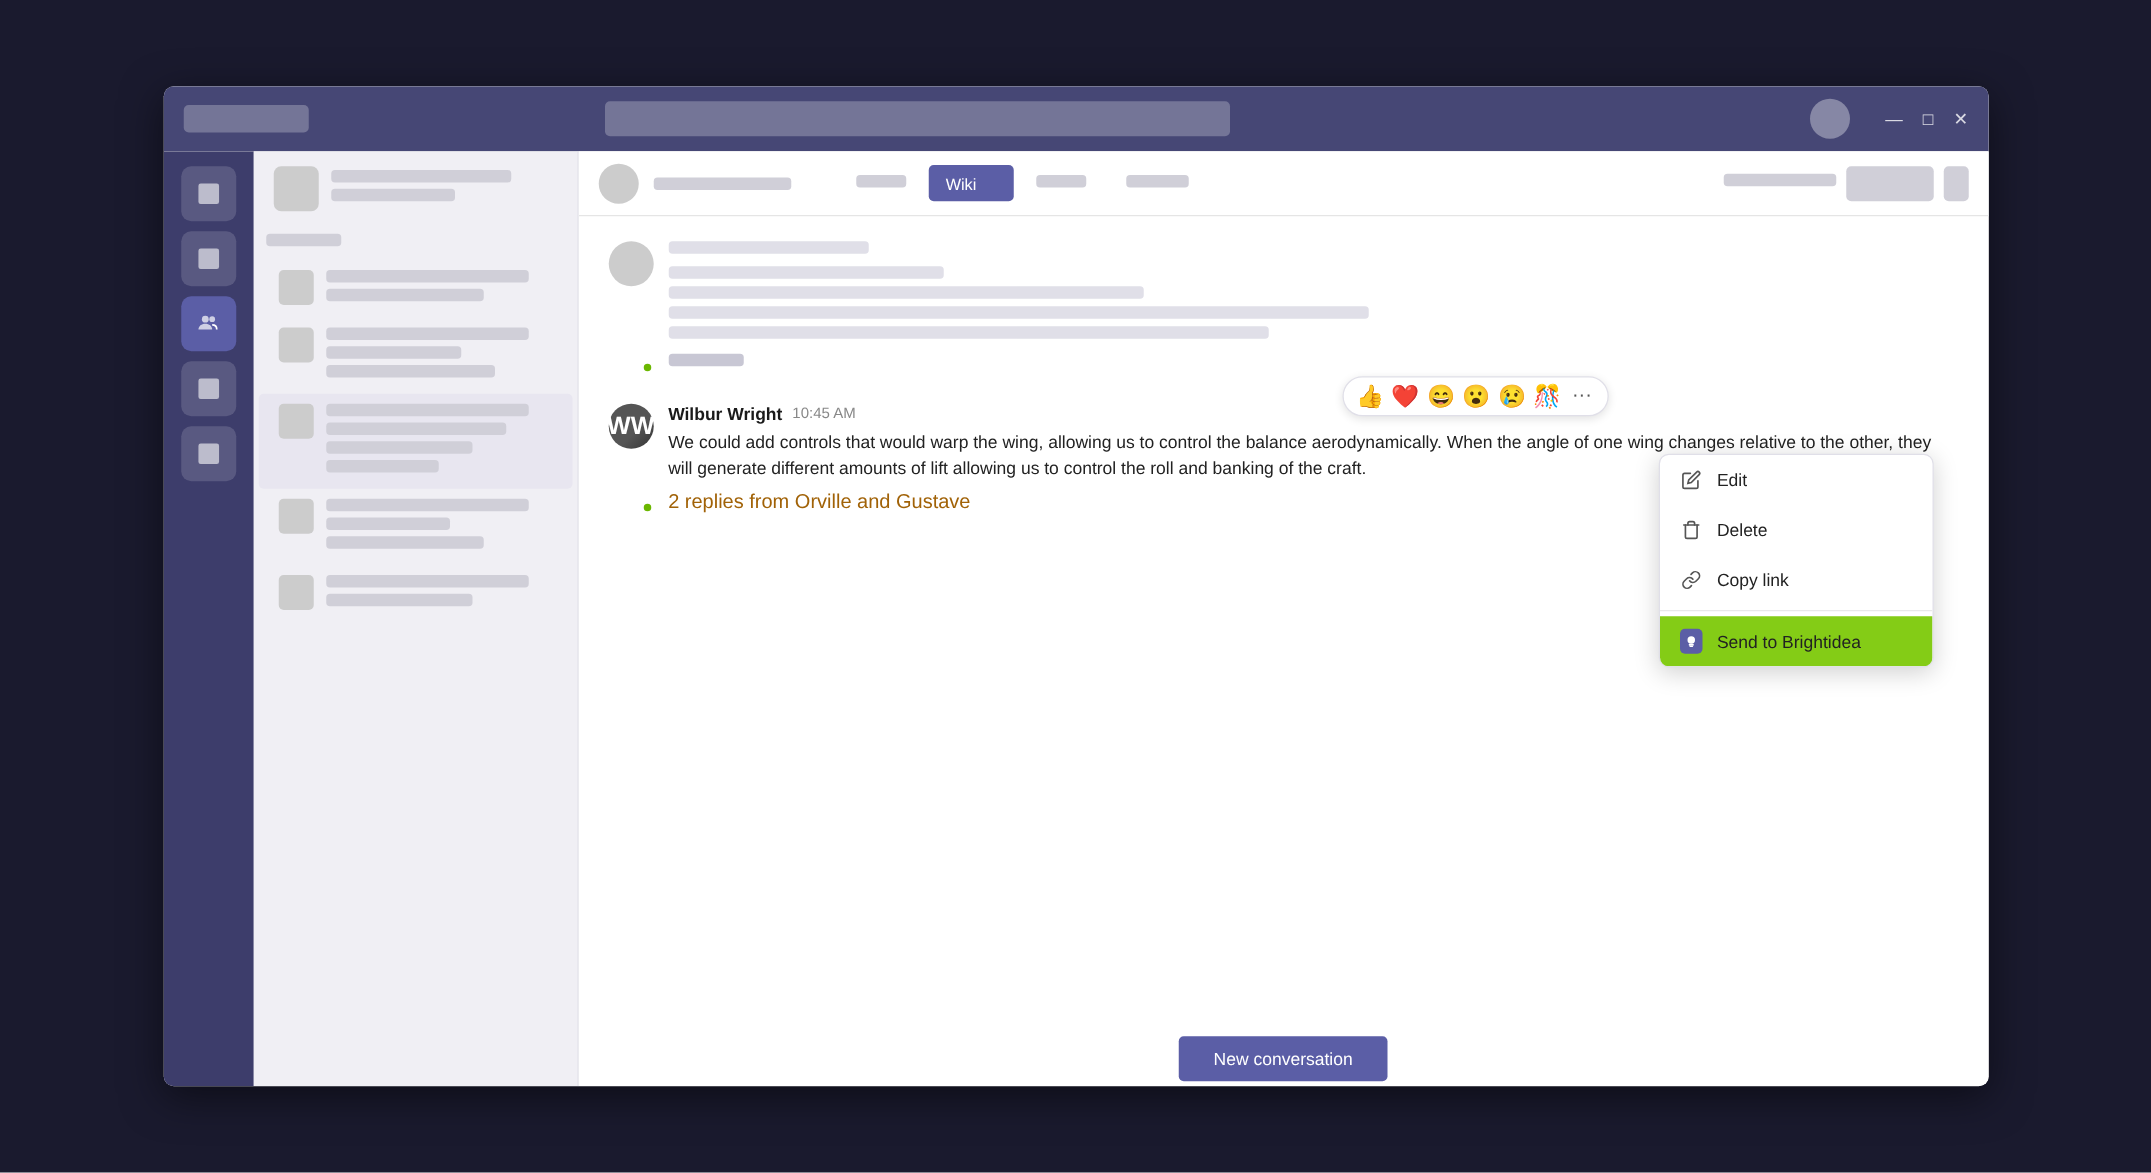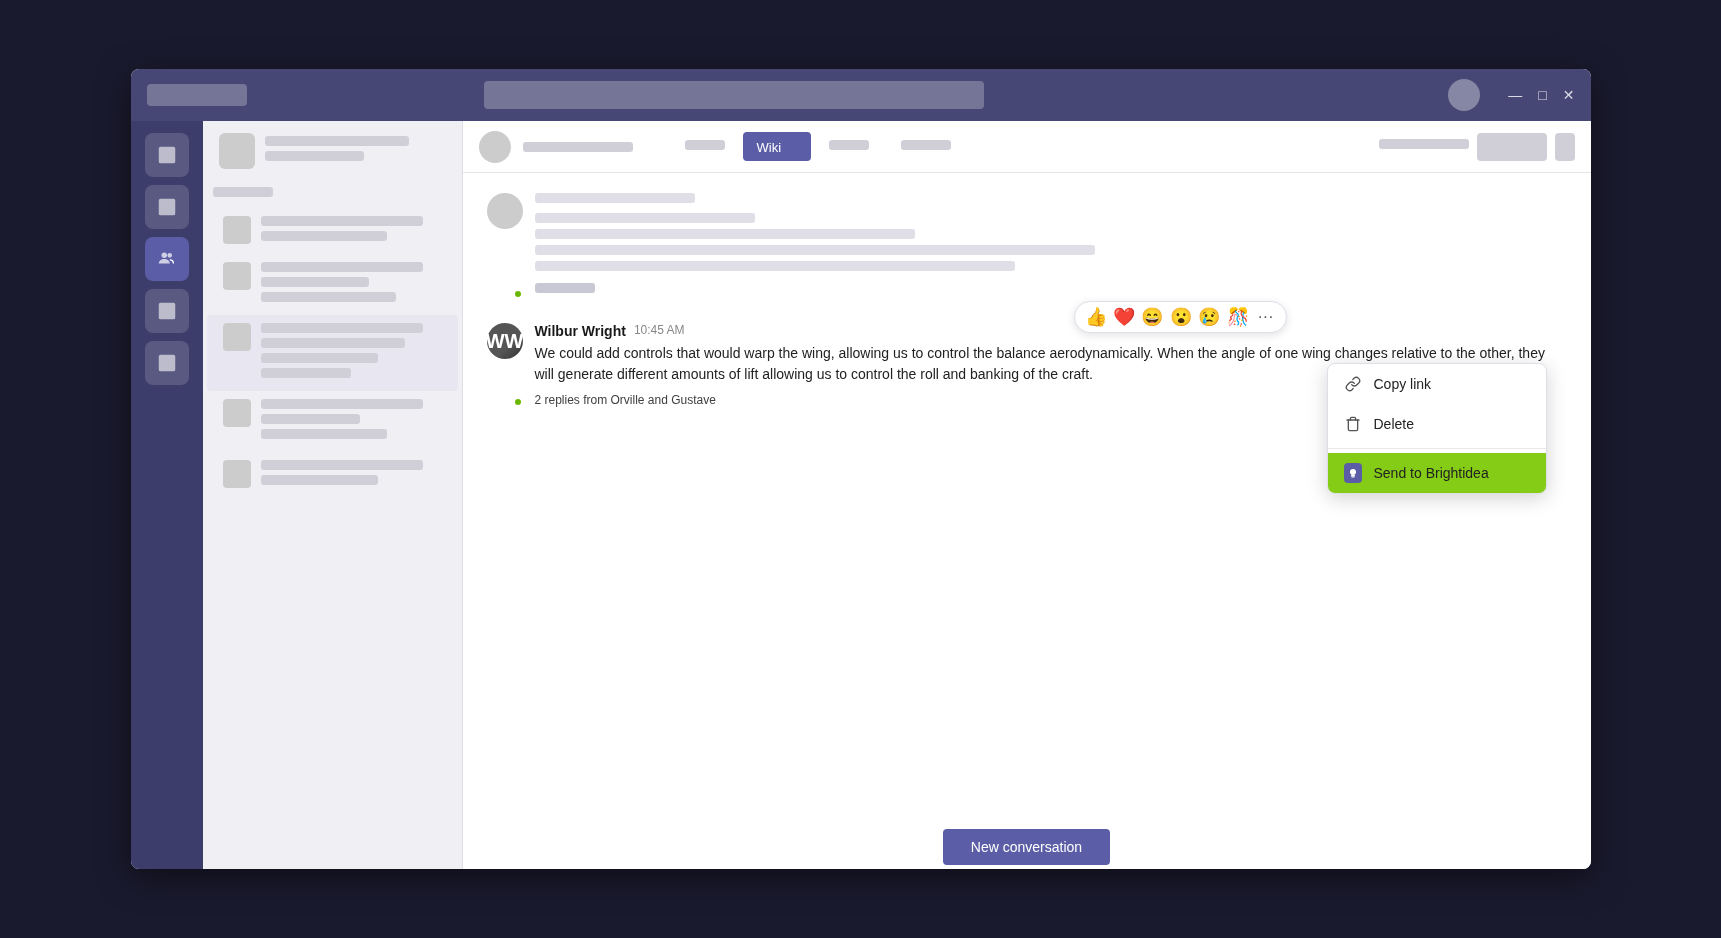--- a/index.html
+++ b/index.html
@@ -270,22 +270,22 @@
     .msg-time {
       font-size: 12px;
       color: #888;
     }
     .msg-text {
       font-size: 14px;
       line-height: 1.5;
       color: #222;
     }
     .msg-replies {
-      font-size: 12px;
-      color: #404040;
+      font-size: 16px;
+      color: #a16207;
       margin-top: 8px;
       cursor: pointer;
     }
 
     
     .placeholder-msg {
       display: flex;
       gap: 12px;
       margin-bottom: 24px;
     }
@@ -572,40 +572,49 @@
           <div class="msg-content">
             <div class="msg-header">
               <span class="msg-author">Wilbur Wright</span>
               <span class="msg-time">10:45 AM</span>
             </div>
             <div class="msg-text">We could add controls that would warp the wing, allowing us to control the balance aerodynamically. When the angle of one wing changes relative to the other, they will generate different amounts of lift allowing us to control the roll and banking of the craft.</div>
             <div class="msg-replies">2 replies from Orville and Gustave</div>
           </div>
 
           <div class="context-menu">
-
+            <div class="menu-item">
+              <span class="menu-icon">
+                <svg width="16" height="16" viewBox="0 0 24 24" fill="none" stroke="#555" stroke-width="2" stroke-linecap="round">
+                  <path d="M11 4H4a2 2 0 0 0-2 2v14a2 2 0 0 0 2 2h14a2 2 0 0 0 2-2v-7"></path>
+                  <path d="M18.5 2.5a2.121 2.121 0 0 1 3 3L12 15l-4 1 1-4 9.5-9.5z"></path>
+                </svg>
+              </span>
+              <span>Edit</span>
+            </div>
+
+
+            <div class="menu-item">
+              <span class="menu-icon">
+                <svg width="16" height="16" viewBox="0 0 24 24" fill="none" stroke="#555" stroke-width="2" stroke-linecap="round">
+                  <polyline points="3 6 5 6 21 6"></polyline>
+                  <path d="M19 6v14a2 2 0 0 1-2 2H7a2 2 0 0 1-2-2V6m3 0V4a2 2 0 0 1 2-2h4a2 2 0 0 1 2 2v2"></path>
+                </svg>
+              </span>
+              <span>Delete</span>
+            </div>
 
             <div class="menu-item">
               <span class="menu-icon">
                 <svg width="16" height="16" viewBox="0 0 24 24" fill="none" stroke="#555" stroke-width="2" stroke-linecap="round">
                   <path d="M10 13a5 5 0 0 0 7.54.54l3-3a5 5 0 0 0-7.07-7.07l-1.72 1.71"></path>
                   <path d="M14 11a5 5 0 0 0-7.54-.54l-3 3a5 5 0 0 0 7.07 7.07l1.71-1.71"></path>
                 </svg>
               </span>
               <span>Copy link</span>
-            </div>
-
-            <div class="menu-item">
-              <span class="menu-icon">
-                <svg width="16" height="16" viewBox="0 0 24 24" fill="none" stroke="#555" stroke-width="2" stroke-linecap="round">
-                  <polyline points="3 6 5 6 21 6"></polyline>
-                  <path d="M19 6v14a2 2 0 0 1-2 2H7a2 2 0 0 1-2-2V6m3 0V4a2 2 0 0 1 2-2h4a2 2 0 0 1 2 2v2"></path>
-                </svg>
-              </span>
-              <span>Delete</span>
             </div>
 
             <div class="menu-divider"></div>
 
             <div class="menu-item brightidea">
               <span class="menu-icon">
                 <div class="brightidea-icon">
                   <svg viewBox="0 0 12 12" fill="white">
                     <circle cx="6" cy="5" r="3"></circle>
                     <rect x="4" y="8" width="4" height="1.5" rx="0.5"></rect>

